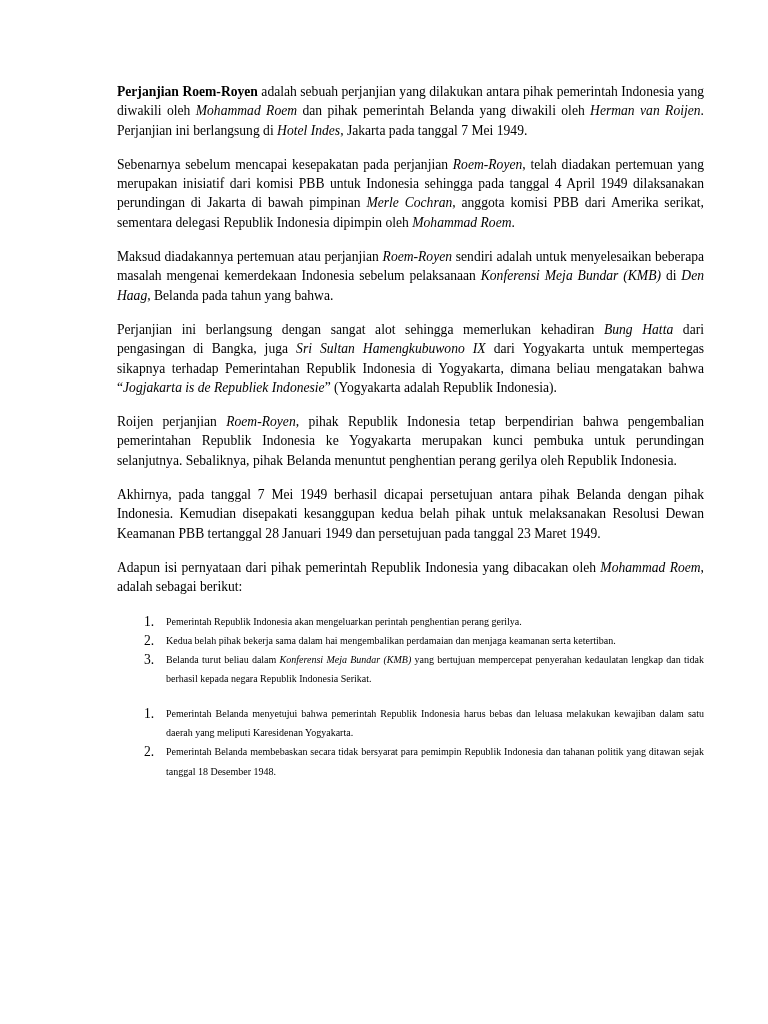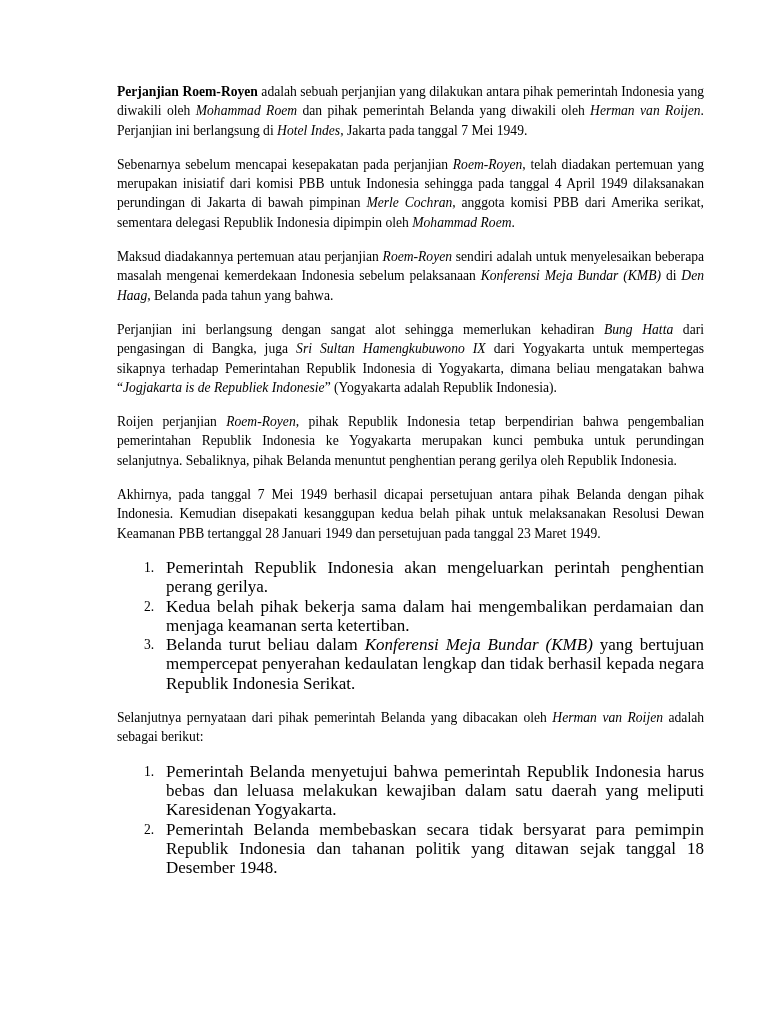--- a/index.html
+++ b/index.html
@@ -45,21 +45,21 @@
   ol.numlist {
     margin: 0 0 15px 0;
     padding: 0;
     list-style: none;
     counter-reset: item;
   }
   ol.numlist > li {
     position: relative;
     margin: 0 0 0 0;
     padding-left: 49px;
-    font-size: 17px;
+    font-size: 10px;
     line-height: 19.3px;
     text-align: justify;
     text-justify: inter-word;
     counter-increment: item;
   }
   ol.numlist > li::before {
     content: counter(item) ".";
     position: absolute;
     left: 27px;
     top: 0;
@@ -82,28 +82,28 @@
     <p class="para"><span>Sebenarnya sebelum mencapai kesepakatan pada perjanjian </span><span class="ital">Roem-Royen</span><span>, telah diadakan pertemuan yang merupakan inisiatif dari komisi PBB untuk Indonesia sehingga pada tanggal 4 April 1949 dilaksanakan perundingan di Jakarta di bawah pimpinan </span><span class="ital">Merle Cochran</span><span>, anggota komisi PBB dari Amerika serikat, sementara delegasi Republik Indonesia dipimpin oleh </span><span class="ital">Mohammad Roem</span><span>.</span></p>
 
     <p class="para"><span>Maksud diadakannya pertemuan atau perjanjian </span><span class="ital">Roem-Royen</span><span> sendiri adalah untuk menyelesaikan beberapa masalah mengenai kemerdekaan Indonesia sebelum pelaksanaan </span><span class="ital">Konferensi Meja Bundar (KMB)</span><span> di </span><span class="ital">Den Haag</span><span>, Belanda pada tahun yang bahwa.</span></p>
 
     <p class="para"><span>Perjanjian ini berlangsung dengan sangat alot sehingga memerlukan kehadiran </span><span class="ital">Bung Hatta</span><span> dari pengasingan di Bangka, juga </span><span class="ital">Sri Sultan Hamengkubuwono IX</span><span> dari Yogyakarta untuk mempertegas sikapnya terhadap Pemerintahan Republik Indonesia di Yogyakarta, dimana beliau mengatakan bahwa “</span><span class="ital">Jogjakarta is de Republiek Indonesie</span><span>” (Yogyakarta adalah Republik Indonesia).</span></p>
 
     <p class="para"><span>Roijen perjanjian </span><span class="ital">Roem-Royen</span><span>, pihak Republik Indonesia tetap berpendirian bahwa pengembalian pemerintahan Republik Indonesia ke Yogyakarta merupakan kunci pembuka untuk perundingan selanjutnya. Sebaliknya, pihak Belanda menuntut penghentian perang gerilya oleh Republik Indonesia.</span></p>
 
     <p class="para"><span>Akhirnya, pada tanggal 7 Mei 1949 berhasil dicapai persetujuan antara pihak Belanda dengan pihak Indonesia. Kemudian disepakati kesanggupan kedua belah pihak untuk melaksanakan Resolusi Dewan Keamanan PBB tertanggal 28 Januari 1949 dan persetujuan pada tanggal 23 Maret 1949.</span></p>
 
+    <p class="para"><span>Adapun isi pernyataan dari pihak pemerintah Republik Indonesia yang dibacakan oleh </span><span class="ital">Mohammad Roem</span><span>, adalah sebagai berikut:</span></p>
 
     <ol class="numlist">
       <li><span>Pemerintah Republik Indonesia akan mengeluarkan perintah penghentian perang gerilya.</span><span class="ital"></span><span></span></li>
       <li><span>Kedua belah pihak bekerja sama dalam hai mengembalikan perdamaian dan menjaga keamanan serta ketertiban.</span><span class="ital"></span><span></span></li>
       <li><span>Belanda turut beliau dalam </span><span class="ital">Konferensi Meja Bundar (KMB)</span><span> yang bertujuan mempercepat penyerahan kedaulatan lengkap dan tidak berhasil kepada negara Republik Indonesia Serikat.</span></li>
     </ol>
 
-    <p class="para"><span>Selanjutnya pernyataan dari pihak pemerintah Belanda yang dibacakan oleh </span><span class="ital">Herman van Roijen</span><span> adalah sebagai berikut:</span></p>
 
     <ol class="numlist">
       <li><span>Pemerintah Belanda menyetujui bahwa pemerintah Republik Indonesia harus bebas dan leluasa melakukan kewajiban dalam satu daerah yang meliputi Karesidenan Yogyakarta.</span><span class="ital"></span><span></span></li>
       <li><span>Pemerintah Belanda membebaskan secara tidak bersyarat para pemimpin Republik Indonesia dan tahanan politik yang ditawan sejak tanggal 18 Desember 1948.</span><span class="ital"></span><span></span></li>
     </ol>
 
   </div>
 </div>
 
 </body></html>

